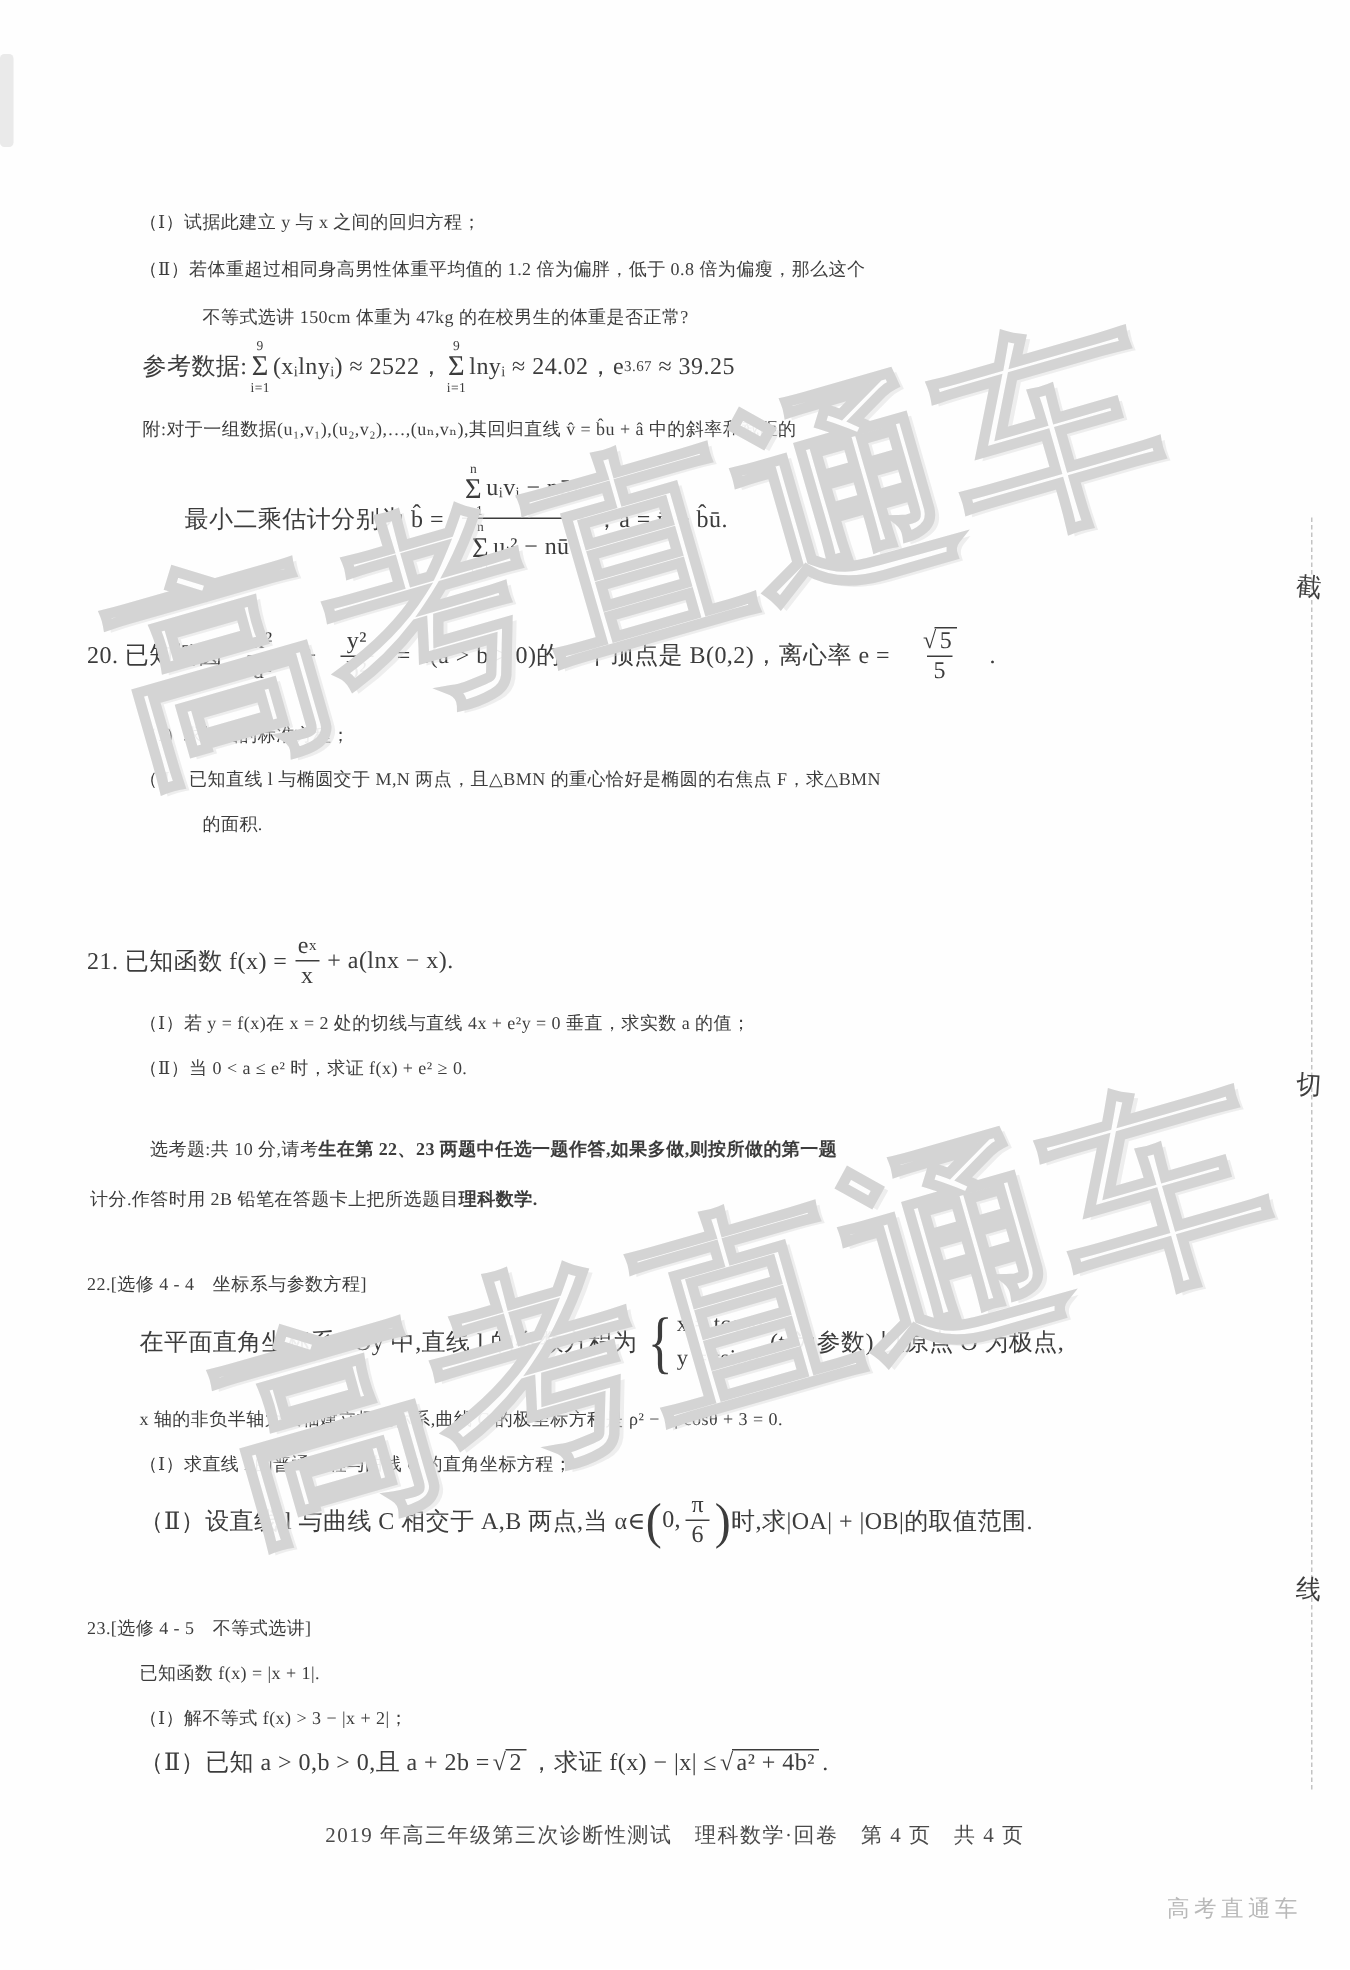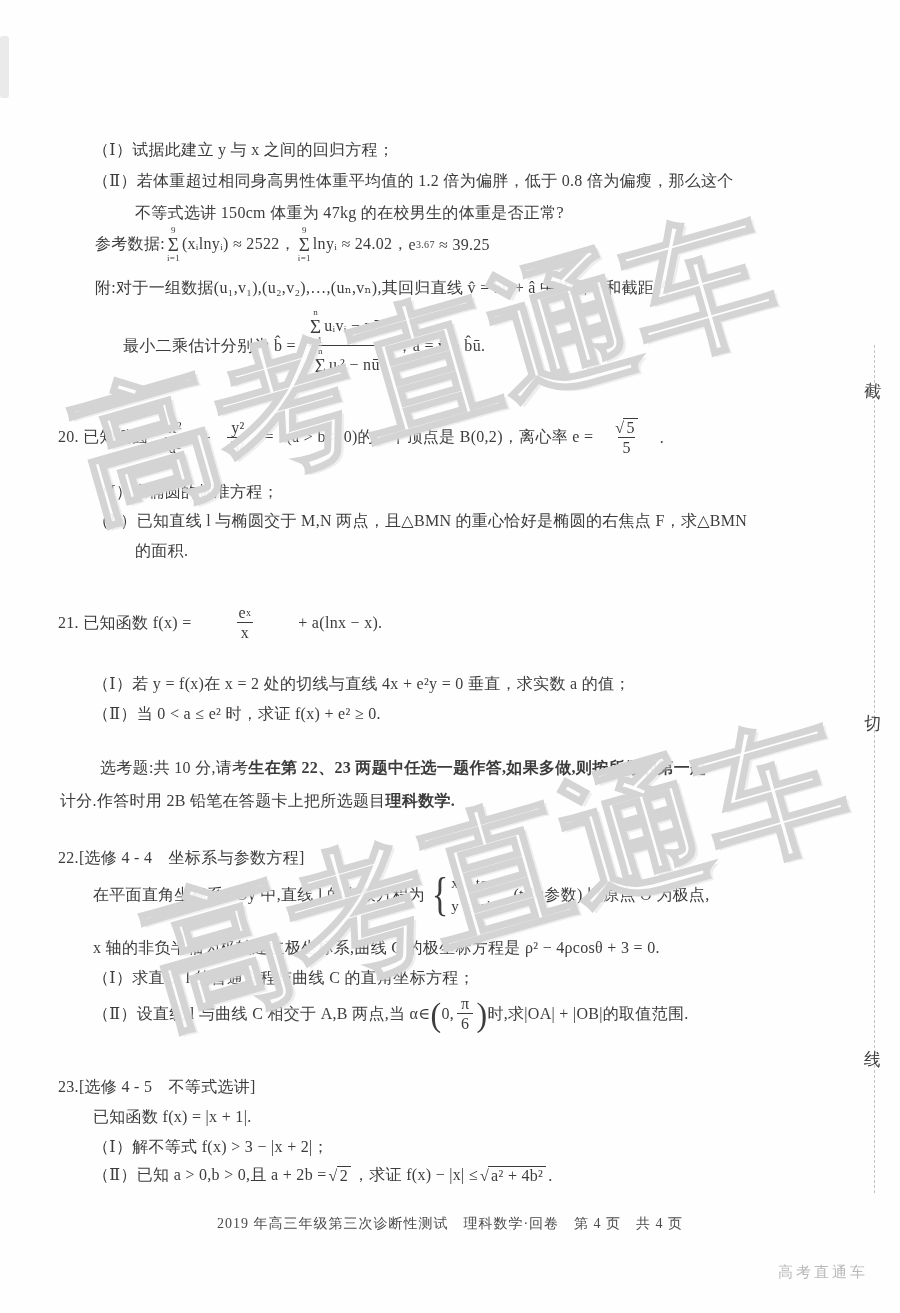--- a/index.html
+++ b/index.html
@@ -18,21 +18,21 @@
     font-size:142px; letter-spacing:2px;
     color:rgba(255,255,255,0.85);
     -webkit-text-stroke:2.5px #d4d4d4;
     text-shadow:3px 3px 0 rgba(220,220,220,0.45);
     transform-origin:0 50%;
   }
   .wm1 { left:80px; top:372px; transform:rotate(-16deg); }
   .wm2 { left:152px; top:878px; transform:rotate(-16deg); }
 
   
-  .tline { position:absolute; z-index:2; font-size:16px; letter-spacing:0.3px; white-space:pre; }
+  .tline { position:absolute; z-index:2; font-size:12px; letter-spacing:0.3px; white-space:pre; }
   .mrow  { position:absolute; z-index:2; font-size:16px; letter-spacing:0.3px; white-space:pre;
            display:flex; align-items:center; }
   .bold { font-weight:bold; }
 
   
   .frac { display:inline-flex; flex-direction:column; align-items:center; line-height:1.15; margin:0 3px; }
   .frac .fn { padding:0 4px; display:inline-flex; align-items:center; }
   .frac .fd { padding:1px 4px 0; border-top:1px solid #3c3c3c; display:inline-flex; align-items:center; justify-content:center; }
   .sig { display:inline-flex; flex-direction:column; align-items:center; line-height:1; margin:0 2px; }
   .sig .st { font-size:9px; }
@@ -142,21 +142,21 @@
         </span>
       </span>
       <span class="fd">5</span>
     </span>
     <span>.</span>
   </div>
   <div class="tline" style="left:93px; top:482px;">（Ⅰ）求椭圆的标准方程；</div>
   <div class="tline" style="left:93px; top:511px;">（Ⅱ）已知直线 l 与椭圆交于 M,N 两点，且△BMN 的重心恰好是椭圆的右焦点 F，求△BMN</div>
   <div class="tline" style="left:135px; top:541px;">的面积.</div>
 
-  <div class="mrow" style="left:58px; top:604px;gap:40px;">
+  <div class="mrow" style="left:58px; top:622px;">
     <span>21. 已知函数 f(x) =</span>
     <span class="frac">
       <span class="fn"><span>e</span><sup class="s">x</sup></span>
       <span class="fd">x</span>
     </span>
     <span>+ a(lnx − x).</span>
   </div>
   <div class="tline" style="left:93px; top:674px;">（Ⅰ）若 y = f(x)在 x = 2 处的切线与直线 4x + e²y = 0 垂直，求实数 a 的值；</div>
   <div class="tline" style="left:93px; top:704px;">（Ⅱ）当 0 &lt; a ≤ e² 时，求证 f(x) + e² ≥ 0.</div>
 

